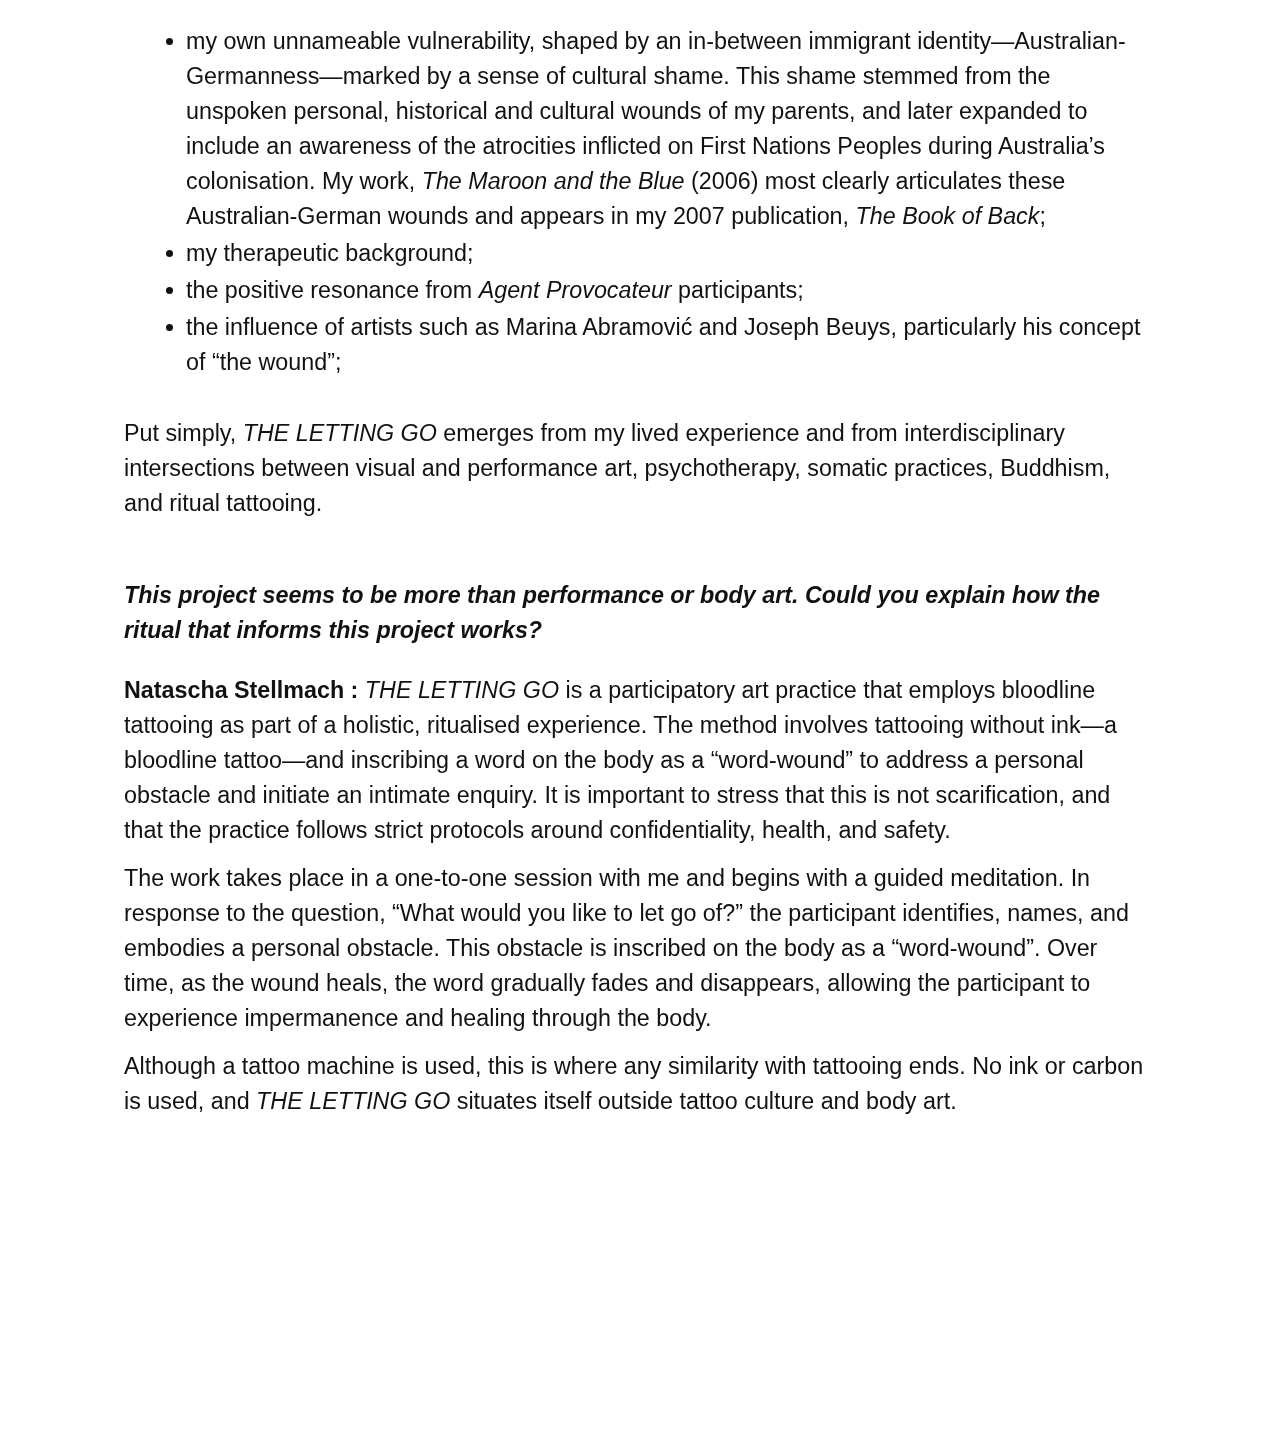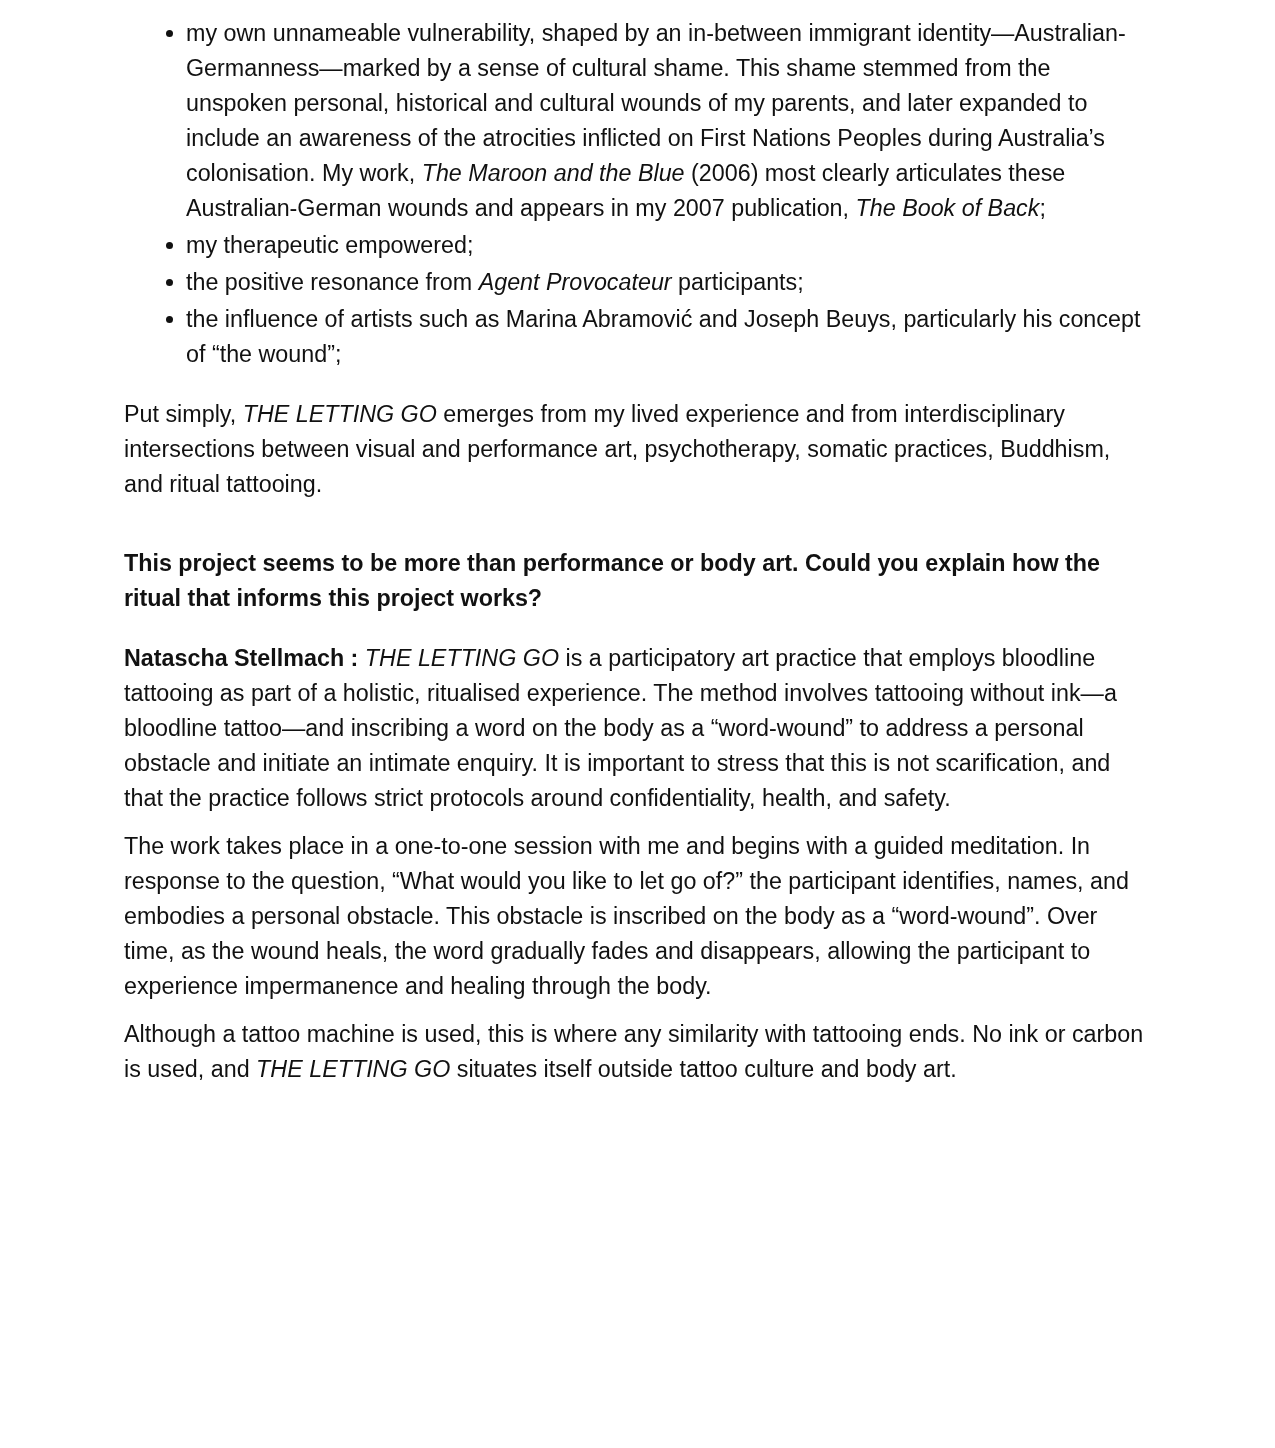--- a/index.html
+++ b/index.html
@@ -12,21 +12,21 @@
       height: 1448px;
       overflow: hidden;
       color: #111111;
       font-family: "Liberation Sans", sans-serif;
       font-size: 23.3px;
       line-height: 35px;
     }
     .article {
       position: absolute;
       left: 124px;
-      top: 16px;
+      top: 24px;
       width: 1030px;
     }
     ul.influences {
       margin: 0;
       padding: 0 0 0 62px;
       list-style: none;
     }
     ul.influences li {
       position: relative;
       margin: 0 0 2px 0;
@@ -37,35 +37,35 @@
       left: -20px;
       top: 14px;
       width: 7px;
       height: 7px;
       border-radius: 50%;
       background: #111111;
     }
     p {
       margin: 0;
     }
-    .p-summary { margin-top: 25px; }
-    .question { margin-top: 44px; font-weight: bold; }
+    .p-summary { margin-top: 36px; }
+    .question { margin-top: 57px; font-weight: bold; font-style: italic; }
     .answer-1 { margin-top: 25px; }
     .answer-2, .answer-3, .answer-4 { margin-top: 13px; }
     .speaker { font-weight: bold; }
     em { font-style: italic; }
   </style>
 </head>
 <body>
 
 <div class="article">
 
   <ul class="influences" id="influences-list">
       <li><span>my own unnameable vulnerability, shaped by an in-between immigrant identity—Australian-Germanness—marked by a sense of cultural shame. This shame stemmed from the unspoken personal, historical and cultural wounds of my parents, and later expanded to include an awareness of the atrocities inflicted on First Nations Peoples during Australia’s colonisation. My work, </span><em>The Maroon and the Blue</em><span> (2006) most clearly articulates these Australian-German wounds and appears in my 2007 publication, </span><em>The Book of Back</em><span>;</span></li>
-      <li><span>my therapeutic empowered;</span></li>
+      <li><span>my therapeutic background;</span></li>
       <li><span>the positive resonance from </span><em>Agent Provocateur</em><span> participants;</span></li>
       <li><span>the influence of artists such as Marina Abramović and Joseph Beuys, particularly his concept of “the wound”;</span></li>
     </ul>
 
   <p class="p-summary"><span>Put simply, </span><em>THE LETTING GO</em><span> emerges from my lived experience and from interdisciplinary intersections between visual and performance art, psychotherapy, somatic practices, Buddhism, and ritual tattooing.</span></p>
 
   <p class="question">This project seems to be more than performance or body art. Could you explain how the ritual that informs this project works?</p>
 
   <p class="answer-1"><span class="speaker">Natascha Stellmach :</span> <em>THE LETTING GO</em><span> is a participatory art practice that employs bloodline tattooing as part of a holistic, ritualised experience. The method involves tattooing without ink—a bloodline tattoo—and inscribing a word on the body as a “word-wound” to address a personal obstacle and initiate an intimate enquiry. It is important to stress that this is not scarification, and that the practice follows strict protocols around confidentiality, health, and safety.</span></p>
 

